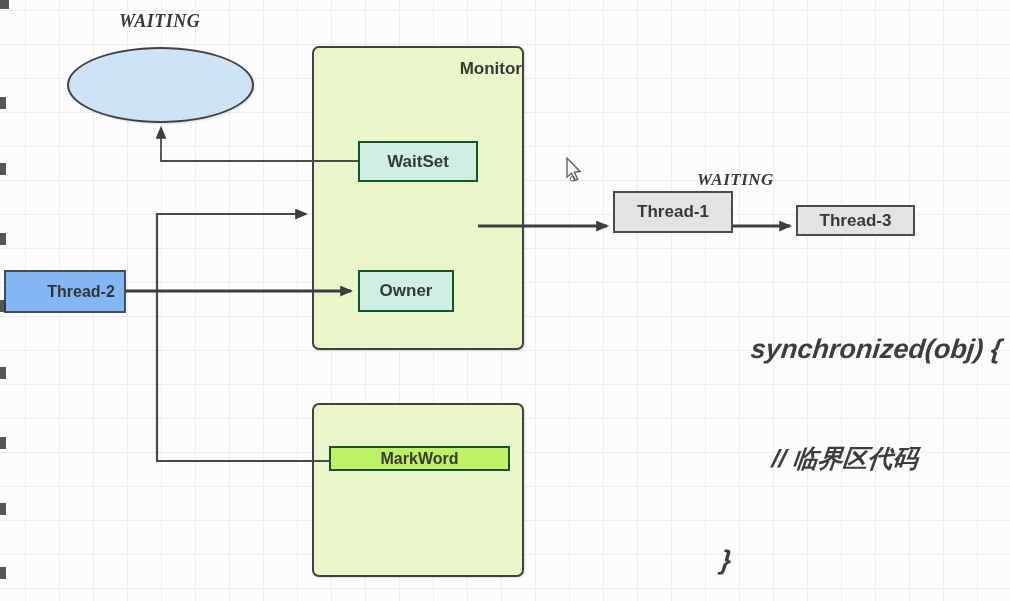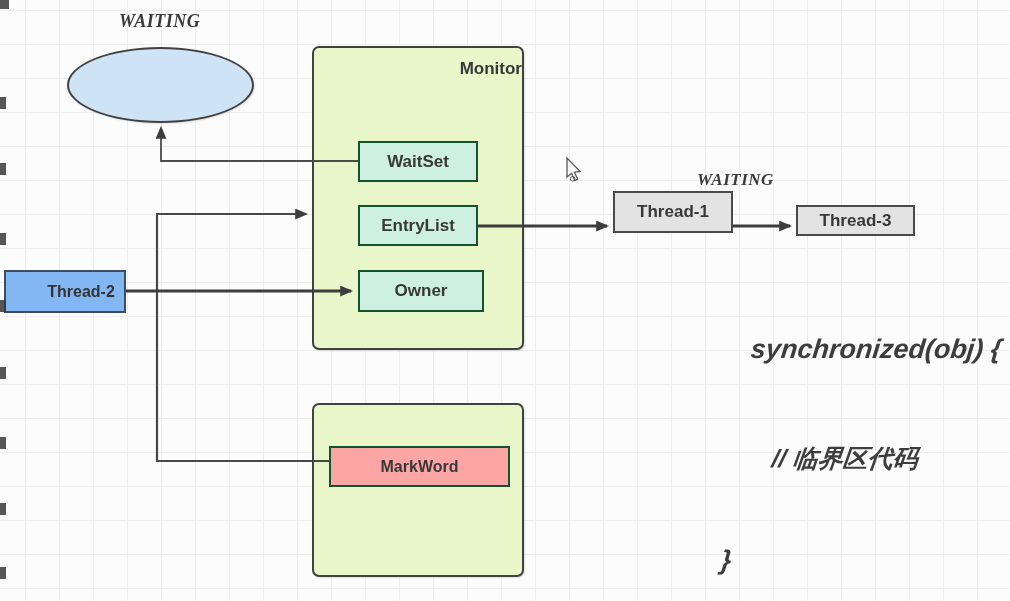--- a/index.html
+++ b/index.html
@@ -66,30 +66,27 @@
 <div id="canvas">
 
   <div class="free-label" style="left:119px;top:11px;font-size:18px;">WAITING</div>
   <div id="ellipse"></div>
 
   <div class="node container-node" style="left:312px;top:46px;width:212px;height:304px;">
     <div class="cont-title" style="top:11px;font-size:17px;">Monitor</div>
     <div class="node inner-node" style="left:44px;top:93px;width:120px;height:41px;">
       <span>WaitSet</span>
     </div>
-    <div class="node inner-node" style="left:44px;top:157px;width:120px;height:41px;">
-      <span>EntryList</span>
-    </div>
-    <div class="node inner-node" style="left:44px;top:222px;width:126px;height:42px;">
+    <div class="node inner-node" style="left:44px;top:222px;width:96px;height:42px;">
       <span>Owner</span>
     </div>
   </div>
 
   <div class="node container-node" style="left:312px;top:403px;width:212px;height:174px;">
-    <div class="node inner-node" style="left:15px;top:41px;width:181px;height:41px;background:#fca5a5;font-size:16px;">
+    <div class="node inner-node" style="left:15px;top:41px;width:181px;height:25px;background:#bef264;font-size:16px;">
       <span>MarkWord</span>
     </div>
   </div>
 
   <div class="node" style="left:4px;top:270px;width:122px;height:43px;background:#82b7f3;border:2.5px solid #3e4c60;font-size:16px;color:#333;padding-left:32px;">
     <span>Thread-2</span>
   </div>
 
   <div class="free-label" style="left:697px;top:170px;font-size:17px;">WAITING</div>
   <div class="node" style="left:613px;top:191px;width:120px;height:42px;background:#e3e3e3;border:2px solid #4a4a4a;font-size:17px;">

